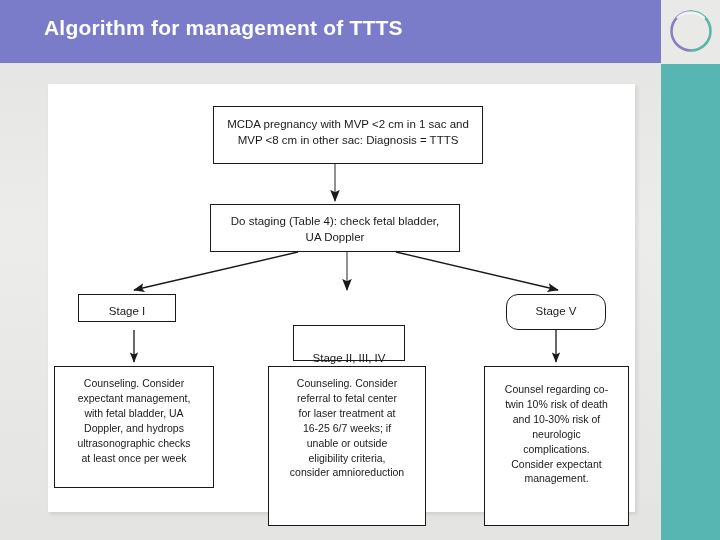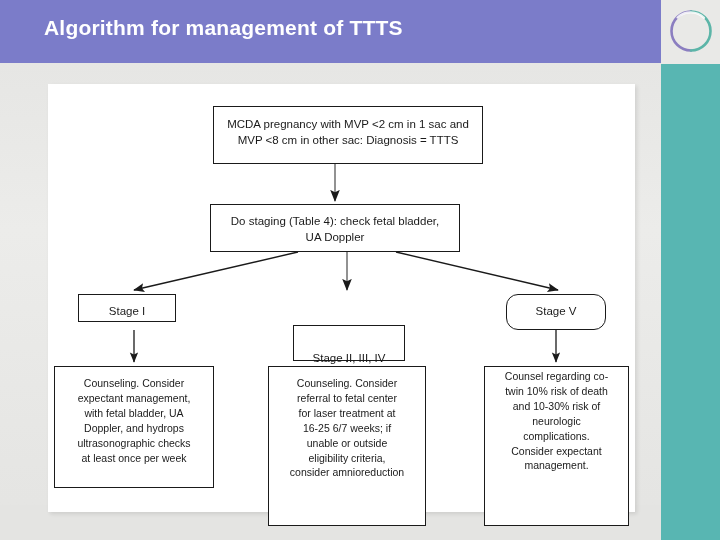--- a/index.html
+++ b/index.html
@@ -121,21 +121,21 @@
   #box-plan-1 {
     left: 6px; top: 266px; width: 160px; height: 122px;
     font-size: 10.5px; padding-top: 9px;
   }
   #box-plan-234 {
     left: 220px; top: 266px; width: 158px; height: 160px;
     font-size: 10.5px; padding-top: 9px;
   }
   #box-plan-5 {
     left: 436px; top: 266px; width: 145px; height: 160px;
-    font-size: 10.5px; padding-top: 2px;
+    font-size: 10.5px; padding-top: 15px;
   }
   .flow-svg {
     position: absolute;
     left: 0; top: 0;
     width: 587px; height: 428px;
     pointer-events: none;
   }
 </style>
 </head>
 <body>

